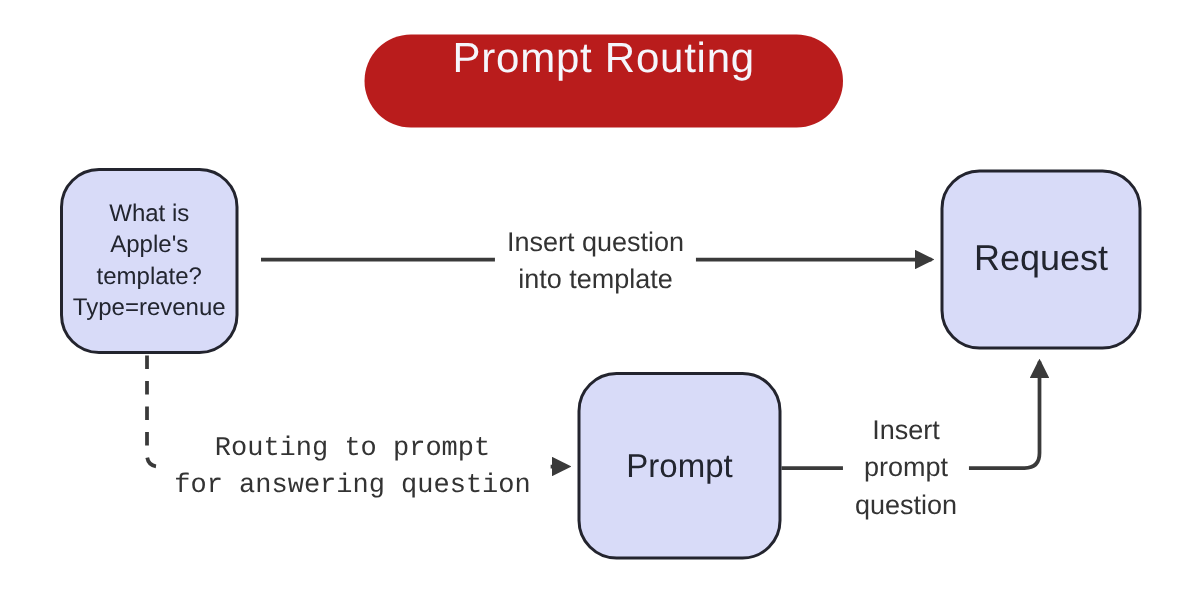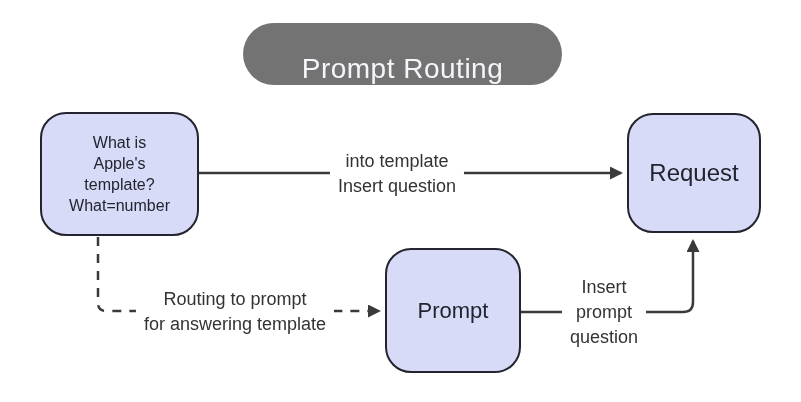--- a/index.html
+++ b/index.html
@@ -18,24 +18,24 @@
   #edge-layer {
     position: absolute;
     left: 0; top: 0;
     width: 801px; height: 402px;
     z-index: 1;
   }
   .title-pill {
     position: absolute;
     left: 243px; top: 23px;
     width: 319px; height: 62px;
-    background: #737373;
+    background: #b91c1c;
     border-radius: 31px;
     display: flex;
-    align-items: flex-end;
+    align-items: flex-start;
     justify-content: center;
     z-index: 2;
   }
   .title-pill .title-text {
     color: #f5f6fc;
     font-size: 28px;
     letter-spacing: 0.5px;
   }
   .node {
     position: absolute;
@@ -46,21 +46,21 @@
     flex-direction: column;
     align-items: center;
     justify-content: center;
     color: #22252f;
     text-align: center;
     box-sizing: border-box;
     z-index: 2;
   }
   .node-question {
     left: 40px; top: 112px;
-    width: 159px; height: 124px;
+    width: 119px; height: 124px;
     font-size: 16px;
     line-height: 21px;
   }
   .node-request {
     left: 627px; top: 113px;
     width: 134px; height: 120px;
     font-size: 24px;
     align-items: center;
   }
   .node-prompt-collection {
@@ -75,21 +75,21 @@
     background: #ffffff;
     color: #333333;
     font-size: 18px;
     line-height: 25px;
     text-align: center;
     white-space: nowrap;
     padding: 1px 8px;
     z-index: 3;
   }
   .edge-label-insert   { left: 397px; top: 174px; }
-  .edge-label-routing  { left: 235px; top: 312px; }
+  .edge-label-routing  { left: 235px; top: 312px; font-family: Liberation Mono, monospace; }
   .edge-label-number   { left: 604px; top: 312px; }
   .line-span { display: block; }
 </style>
 </head>
 <body>
 
 <div id="canvas">
 
   <svg id="edge-layer" viewBox="0 0 801 402" xmlns="http://www.w3.org/2000/svg">
     <defs>
@@ -106,39 +106,39 @@
   </svg>
 
   <div class="title-pill">
     <span class="title-text">Prompt Routing</span>
   </div>
 
   <div class="node node-question">
     <span class="line-span">What is</span>
     <span class="line-span">Apple's</span>
     <span class="line-span">template?</span>
-    <span class="line-span">What=number</span>
+    <span class="line-span">Type=revenue</span>
   </div>
 
   <div class="node node-request">
     <span class="line-span">Request</span>
   </div>
 
   <div class="node node-prompt-collection">
     <span class="line-span">Prompt</span>
   </div>
 
   <div class="edge-label edge-label-insert">
+    <span class="line-span">Insert question</span>
     <span class="line-span">into template</span>
-    <span class="line-span">Insert question</span>
   </div>
 
   <div class="edge-label edge-label-routing">
     <span class="line-span">Routing to prompt</span>
-    <span class="line-span">for answering template</span>
+    <span class="line-span">for answering question</span>
   </div>
 
   <div class="edge-label edge-label-number">
     <span class="line-span">Insert</span>
     <span class="line-span">prompt</span>
     <span class="line-span">question</span>
   </div>
 
 </div>
 

